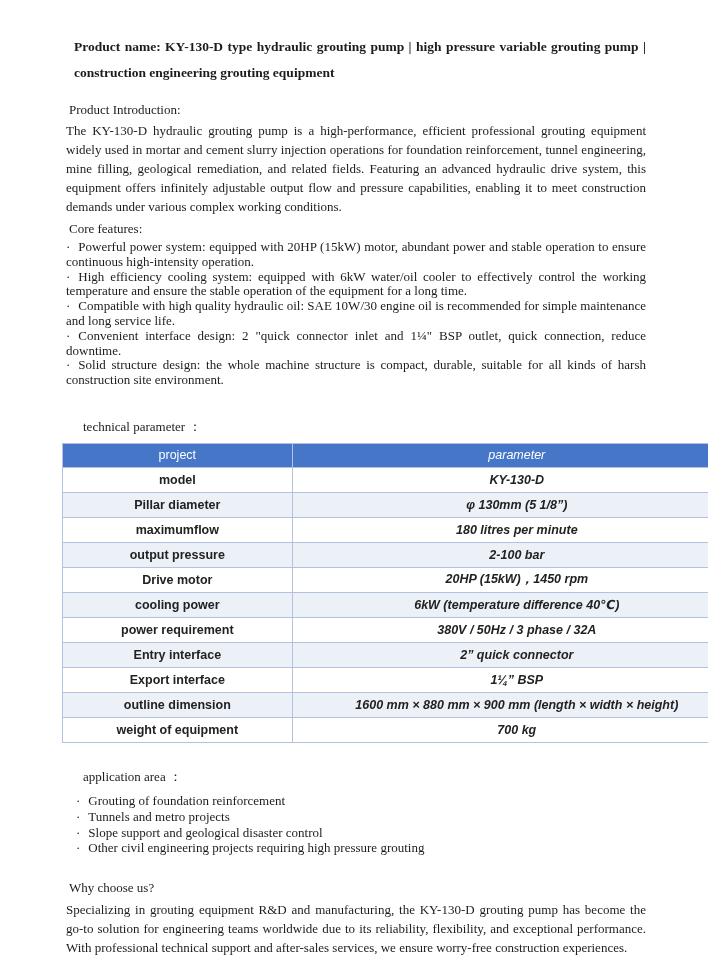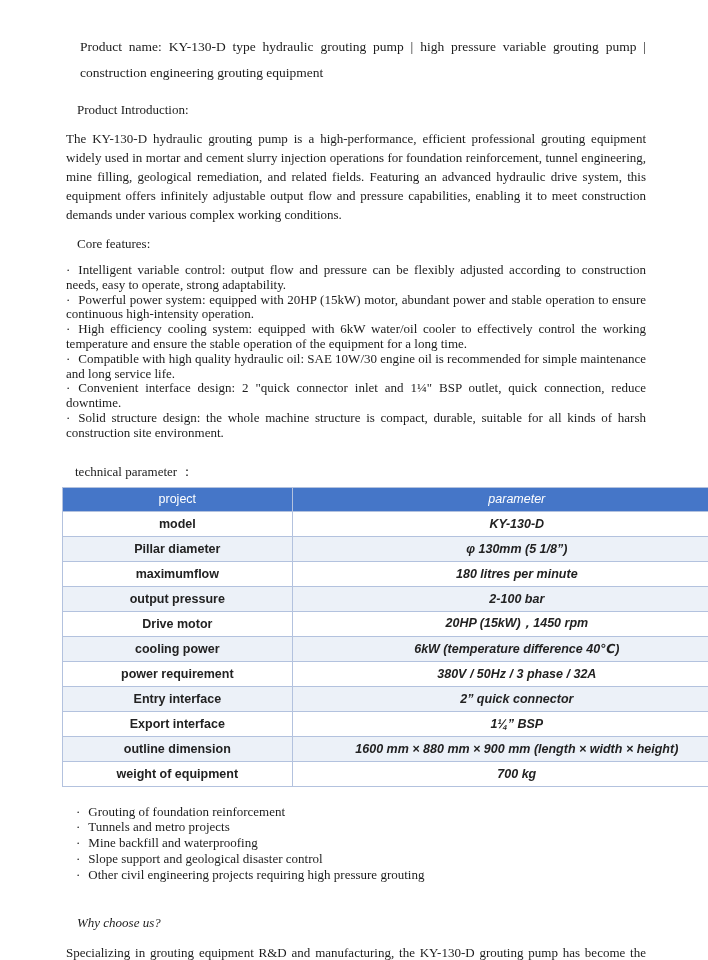--- a/index.html
+++ b/index.html
@@ -13,29 +13,29 @@
     height: 960px;
     box-sizing: border-box;
     padding: 34px 62px 20px 66px;
     background: #ffffff;
     color: var(--text, #1c1c1c);
     font-family: "Liberation Serif", "DejaVu Serif", serif;
     overflow: hidden;
   }
   .title {
     font-size: 13.5px;
-    font-weight: normal;
+    font-weight: bold;
     line-height: 26px;
     text-align: justify;
-    margin: 0 0 15px 14px;
+    margin: 0 0 15px 8px;
   }
   .h {
     font-size: 13px;
     line-height: 17px;
-    margin: 11px;
+    margin: 3px;
   }
   .para {
     font-size: 13px;
     line-height: 19px;
     text-align: justify;
     margin: 2px 0 4px 0;
   }
   .bullets { margin: 0 0 2px 0; }
   .bullet-para {
     font-size: 13px;
@@ -49,21 +49,21 @@
   }
   .loose .bullet-para {
     line-height: 15.8px;
     text-align: left;
     margin-left: 10px;
   }
   .sub-h {
     font-size: 13px;
     line-height: 17px;
     padding-left: 9px;
-    margin: 0;
+    margin: 8px;
   }
   .table-wrap { margin: 7px 0 0 -4px; width: 680px; }
   table.spec-table {
     width: 100%;
     border-collapse: collapse;
     table-layout: fixed;
     font-family: "Liberation Sans", "DejaVu Sans", sans-serif;
     border: 1px solid var(--table_outer_border, #8FA3C4);
   }
   table.spec-table th, table.spec-table td {
@@ -104,21 +104,20 @@
 
   <div class="section">
     <div class="h">Product Introduction:</div>
     <p class="para">The KY-130-D hydraulic grouting pump is a high-performance, efficient professional grouting equipment widely used in mortar and cement slurry injection operations for foundation reinforcement, tunnel engineering, mine filling, geological remediation, and related fields. Featuring an advanced hydraulic drive system, this equipment offers infinitely adjustable output flow and pressure capabilities, enabling it to meet construction demands under various complex working conditions.</p>
   </div>
 
   <div class="section">
     <div class="h">Core features:</div>
     <div class="bullets">
 
-        <p class="bullet-para"><span class="dot">·</span><span>Intelligent variable control: output flow and pressure can be flexibly adjusted according to construction needs, easy to operate, strong adaptability.</span></p>
 
         <p class="bullet-para"><span class="dot">·</span><span>Powerful power system: equipped with 20HP (15kW) motor, abundant power and stable operation to ensure continuous high-intensity operation.</span></p>
 
         <p class="bullet-para"><span class="dot">·</span><span>High efficiency cooling system: equipped with 6kW water/oil cooler to effectively control the working temperature and ensure the stable operation of the equipment for a long time.</span></p>
 
         <p class="bullet-para"><span class="dot">·</span><span>Compatible with high quality hydraulic oil: SAE 10W/30 engine oil is recommended for simple maintenance and long service life.</span></p>
 
         <p class="bullet-para"><span class="dot">·</span><span>Convenient interface design: 2 "quick connector inlet and 1¼" BSP outlet, quick connection, reduce downtime.</span></p>
 
         <p class="bullet-para"><span class="dot">·</span><span>Solid structure design: the whole machine structure is compact, durable, suitable for all kinds of harsh construction site environment.</span></p>
@@ -195,35 +194,35 @@
               <td class="c2">700 kg</td>
             </tr>
           </tbody>
       </table>
     </div>
   </div>
 
   <div class="sp-18"></div>
 
   <div class="section">
+    <div class="sub-h">application area ：</div>
     <div class="bullets loose">
 
         <p class="bullet-para"><span class="dot">·</span><span>Grouting of foundation reinforcement</span></p>
 
         <p class="bullet-para"><span class="dot">·</span><span>Tunnels and metro projects</span></p>
 
-        <p class="bullet-para"><span class="dot">·</span><span>Mine backfill and waterproofing</span></p>
 
         <p class="bullet-para"><span class="dot">·</span><span>Slope support and geological disaster control</span></p>
 
         <p class="bullet-para"><span class="dot">·</span><span>Other civil engineering projects requiring high pressure grouting</span></p>
       </div>
   </div>
 
   <div class="sp-18"></div>
 
   <div class="section">
-    <div class="h" style="line-height:19px;font-style:italic;">Why choose us?</div>
+    <div class="h" style="line-height:19px;">Why choose us?</div>
     <p class="para" style="margin-bottom:0;">Specializing in grouting equipment R&amp;D and manufacturing, the KY-130-D grouting pump has become the go-to solution for engineering teams worldwide due to its reliability, flexibility, and exceptional performance. With professional technical support and after-sales services, we ensure worry-free construction experiences.</p>
 
   </div>
 
 </div>
 
 </body></html>

